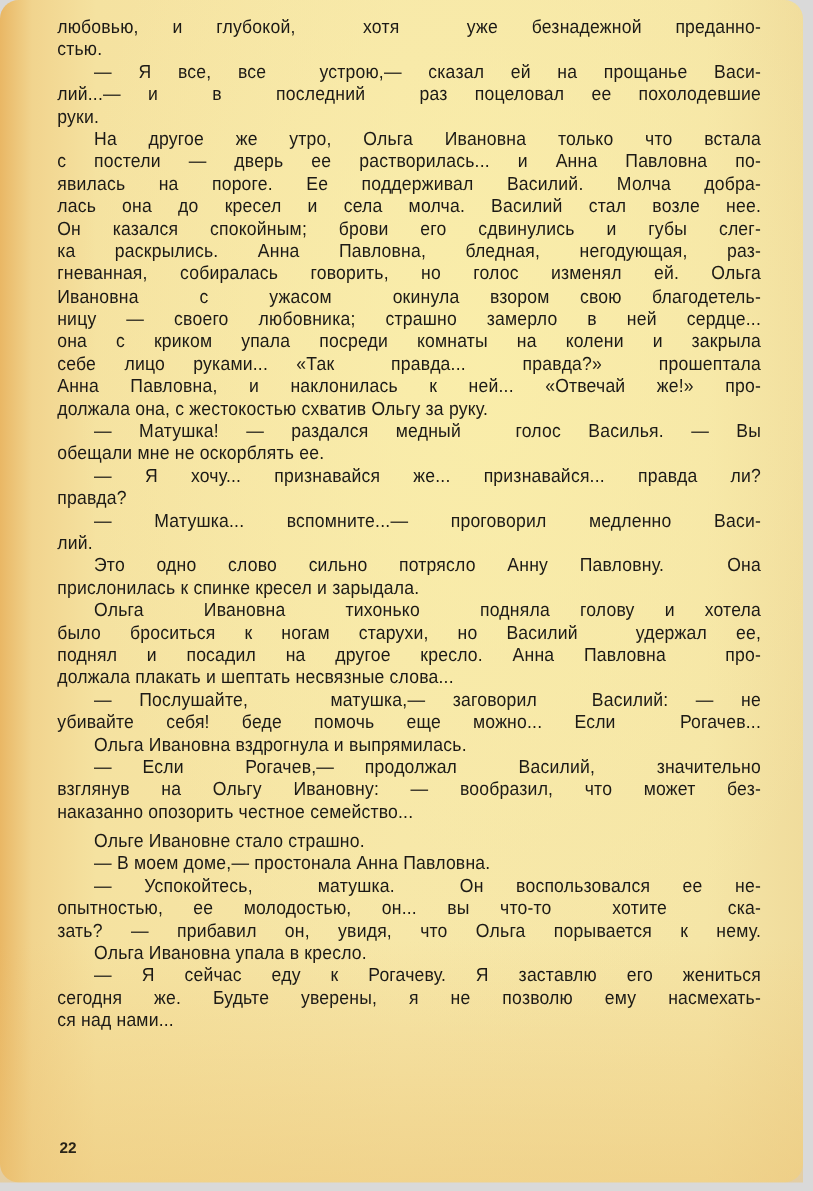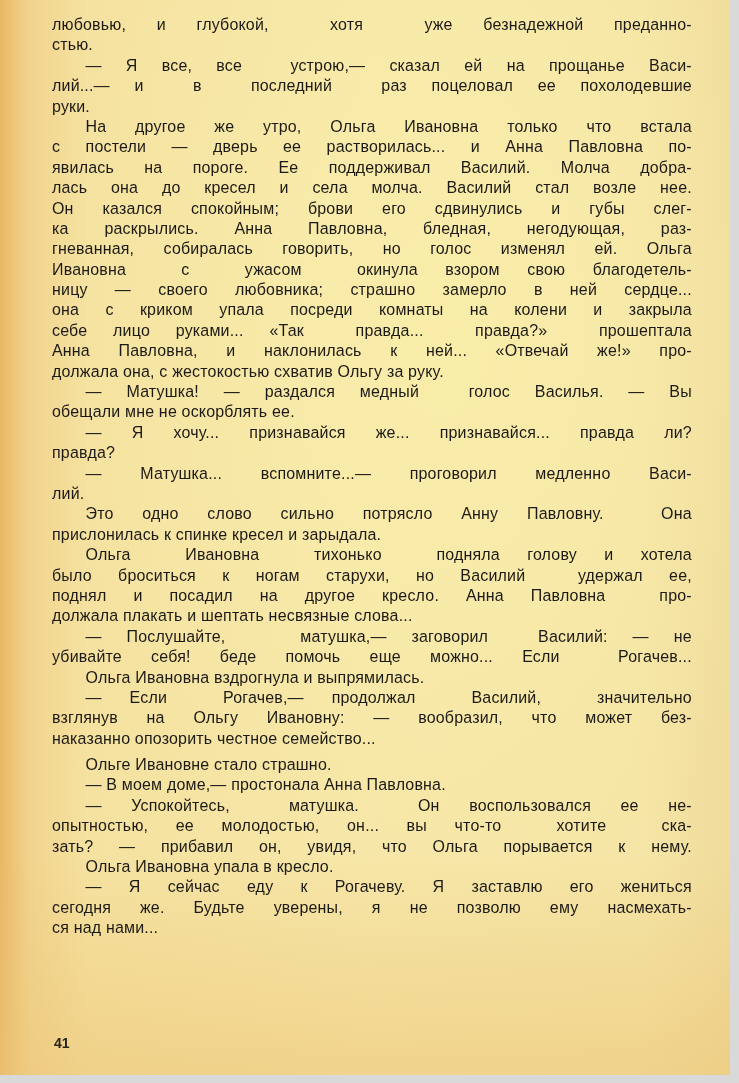--- a/index.html
+++ b/index.html
@@ -12,20 +12,21 @@
     }
     .page {
       position: absolute;
       left: 0;
       top: 0;
       width: 730px;
       height: 1075px;
       background:
         radial-gradient(ellipse at 60% 30%, rgba(250,238,170,0.9) 0%, rgba(248,230,160,0.0) 60%),
         linear-gradient(to right, #e9b765 0%, #f1d48e 4%, #f5e2a0 12%, #f6e6a8 50%, #f5e5a6 88%, #f0dc9c 100%);
+      border-radius: 17px;
     }
     .page::after {
       content: "";
       position: absolute;
       left: 0; right: 0; bottom: 0;
       height: 220px;
       background: linear-gradient(to bottom, rgba(240,200,120,0) 0%, rgba(236,196,118,0.55) 100%);
       pointer-events: none;
     }
     .text {
@@ -115,14 +116,14 @@
       <span class="line indent last">Ольге Ивановне стало страшно.</span>
       <span class="line indent last">— В моем доме,— простонала Анна Павловна.</span>
       <span class="line indent">— Успокойтесь,  матушка.  Он воспользовался ее не-</span>
       <span class="line">опытностью, ее молодостью, он... вы что-то  хотите  ска-</span>
       <span class="line">зать? — прибавил он, увидя, что Ольга порывается к нему.</span>
       <span class="line indent last">Ольга Ивановна упала в кресло.</span>
       <span class="line indent">— Я сейчас еду к Рогачеву. Я заставлю его жениться</span>
       <span class="line">сегодня же. Будьте уверены, я не позволю ему насмехать-</span>
       <span class="line last">ся над нами...</span>
     </div>
-  <div class="page-number">41</div>
+  <div class="page-number">22</div>
 </div>
 
 </body></html>

